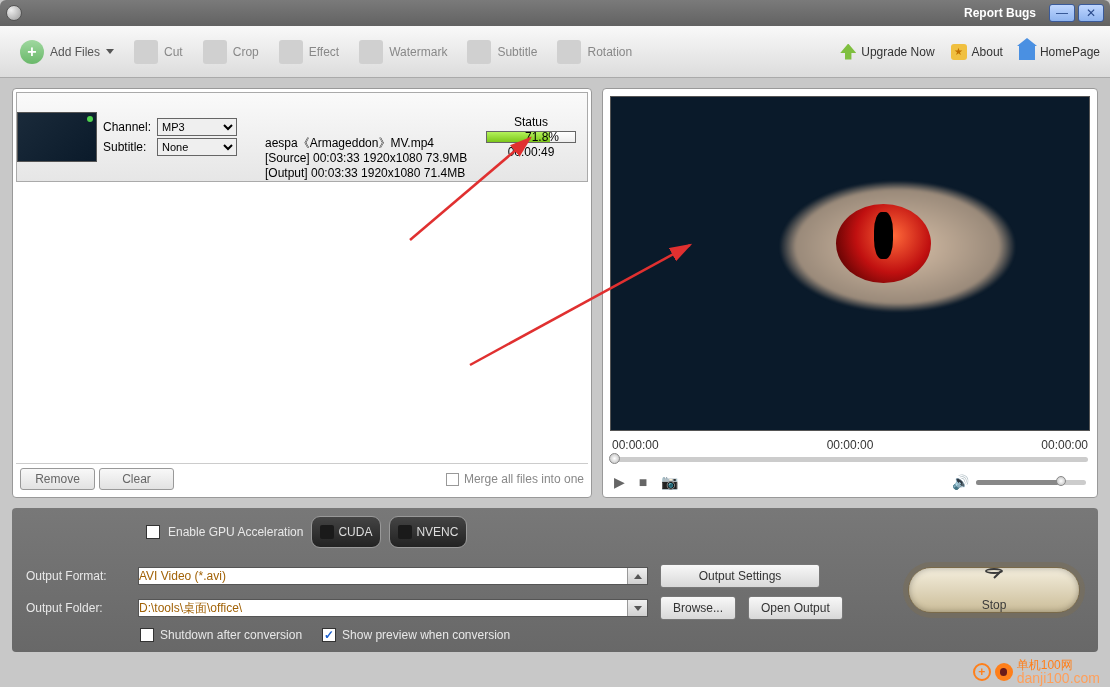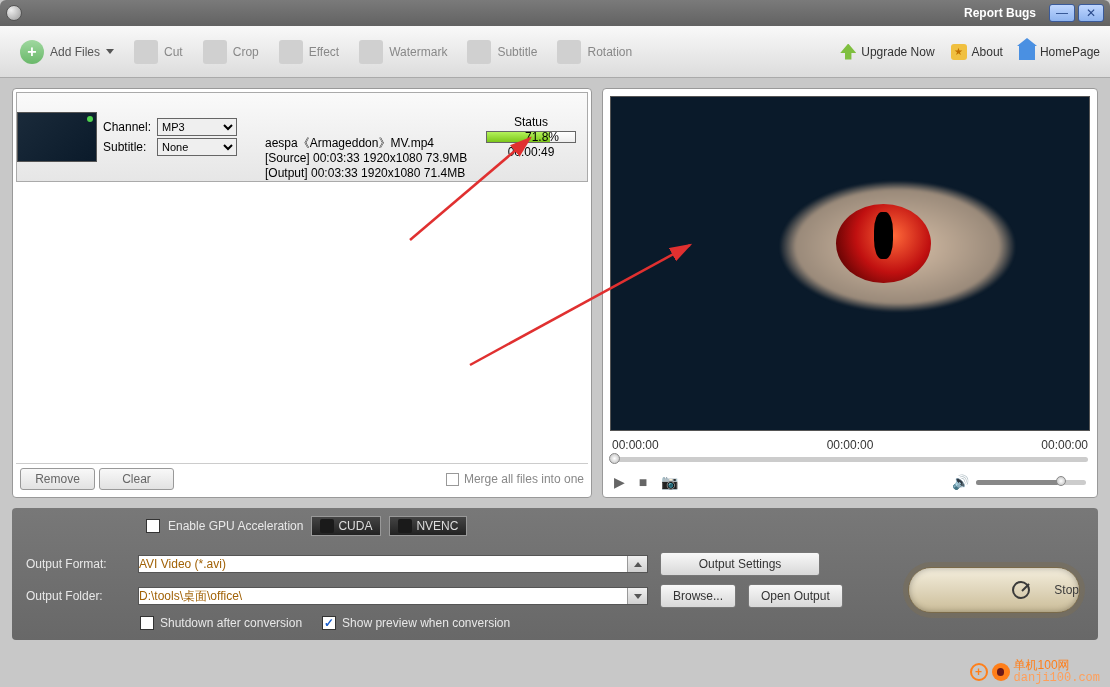--- a/index.html
+++ b/index.html
@@ -73,45 +73,45 @@
 .pcontrols .volbar .vfill{ position:absolute; left:0; top:0; bottom:0; width:75%; background:#888; border-radius:5px;}
 .pcontrols .volbar .vthumb{ width:10px; height:10px; background:radial-gradient(#fff,#bbb); border:1px solid #888; border-radius:50%; position:absolute; top:-4px; left:73%;}
 
 
 .arrow { position:absolute; pointer-events:none; }
 
 
 .bottom { background:linear-gradient(#787878,#686868); margin:0 12px; border-radius:4px; padding:8px 14px 10px; color:#e8e8e8; }
 .gpu-row { display:flex; align-items:center; gap:8px; margin-bottom:16px; margin-left:120px; }
 .gpu-row .cb2 { width:14px; height:14px; background:#fff; border:1px solid #333; }
-.badge { padding:2px 8px; border:1px solid #999; border-radius:0; background:linear-gradient(#444,#222); color:#ddd; font-size:11px; display:flex; align-items:center; gap:4px;}
+.badge { padding:8px 8px; border:1px solid #999; border-radius:9px; background:linear-gradient(#444,#222); color:#ddd; font-size:11px; display:flex; align-items:center; gap:4px;}
 .badge .blogo{width:14px;height:14px;background:#1a1a1a;border-radius:2px;}
 .formrow { display:flex; align-items:center; gap:12px; margin-bottom:8px; }
 .formrow .lbl { width:100px; color:#e8e8e8; }
 .dropdown { flex:0 0 510px; height:18px; background:#fff; border:1px solid #555; display:flex; align-items:center; padding:0 0; color:#a16207; position:relative;}
 .dropdown .ddarrow{position:absolute; right:0; top:0; bottom:0; width:20px; background:linear-gradient(#f0f0f0,#d0d0d0); border-left:1px solid #999; display:flex; align-items:center; justify-content:center;}
 .dropdown .ddarrow::after{content:""; width:0;height:0;border-left:4px solid transparent;border-right:4px solid transparent;border-top:5px solid #555;}
 .dropdown.up .ddarrow::after{border-top:none;border-bottom:5px solid #555;}
 .smbtn2 { height:24px; padding:0 12px; background:linear-gradient(#f8f8f8,#d8d8d8); border:1px solid #777; border-radius:3px; color:#333; display:flex; align-items:center; cursor:pointer;}
-.stopbtn { position:absolute; right:30px; bottom:74px; width:172px; height:46px; border-radius:23px; background:linear-gradient(#f4eedd,#cbbd99); border:1px solid #7a6a4a; box-shadow:0 0 0 5px rgba(120,110,90,0.6), inset 0 0 6px rgba(0,0,0,0.3); display:flex; align-items:center; justify-content:flex-end; gap:24px; font-size:20px; color:#3a3a3a; cursor:pointer;}
+.stopbtn { position:absolute; right:30px; bottom:74px; width:172px; height:46px; border-radius:23px; background:linear-gradient(#f4eedd,#cbbd99); border:1px solid #7a6a4a; box-shadow:0 0 0 5px rgba(120,110,90,0.6), inset 0 0 6px rgba(0,0,0,0.3); display:flex; align-items:center; justify-content:space-between; gap:24px; font-size:20px; color:#3a3a3a; cursor:pointer;flex-direction:column;}
 .stopbtn .sicon{width:18px;height:18px;border:2px solid #3a3a3a;border-radius:50%;position:relative;}
 .stopbtn .sicon::after{content:"";position:absolute;left:45%;top:-2px;width:2px;height:10px;background:#3a3a3a;transform:rotate(45deg);transform-origin:bottom;}
 .chkrow { display:flex; align-items:center; gap:20px; margin-top:4px; margin-left:114px;}
 .chkrow .cbi{display:flex;align-items:center;gap:6px;}
 .chkrow .cbbox{width:14px;height:14px;border:1px solid #333;background:#fff;display:flex;align-items:center;justify-content:center;}
 .chkrow .cbbox.checked::after{content:"✓";color:#1a5fce;font-size:12px;font-weight:bold;}
 
 
 .wm { position:absolute; right:10px; bottom:2px; display:flex; align-items:center; gap:4px; }
 .wm .w1{width:18px;height:18px;border:2px solid #ff7f1a;border-radius:50%;position:relative;}
 .wm .w1::after{content:"+";position:absolute;inset:0;display:flex;align-items:center;justify-content:center;color:#ff7f1a;font-size:12px;font-weight:bold;}
 .wm .w2{width:18px;height:18px;background:#ff7f1a;border-radius:50%;position:relative;}
 .wm .w2::after{content:"";position:absolute;top:30%;left:30%;width:40%;height:40%;background:#6a1a1a;border-radius:50%;}
 .wm .wt{color:#ff7f1a;font-size:13px;line-height:13px;}
-.wm .wt .sub{color:#ff9f5a;font-size:12px;font-family:Liberation Mono, monospace;}
+.wm .wt .sub{color:#ff9f5a;font-size:14px;}
 </style>
 </head>
 <body>
 
 <div class="titlebar">
   <div class="app-icon"></div>
   <div class="spacer"></div>
   <div class="report">Report Bugs</div>
   <div class="winbtn">—</div>
   <div class="winbtn">✕</div>

